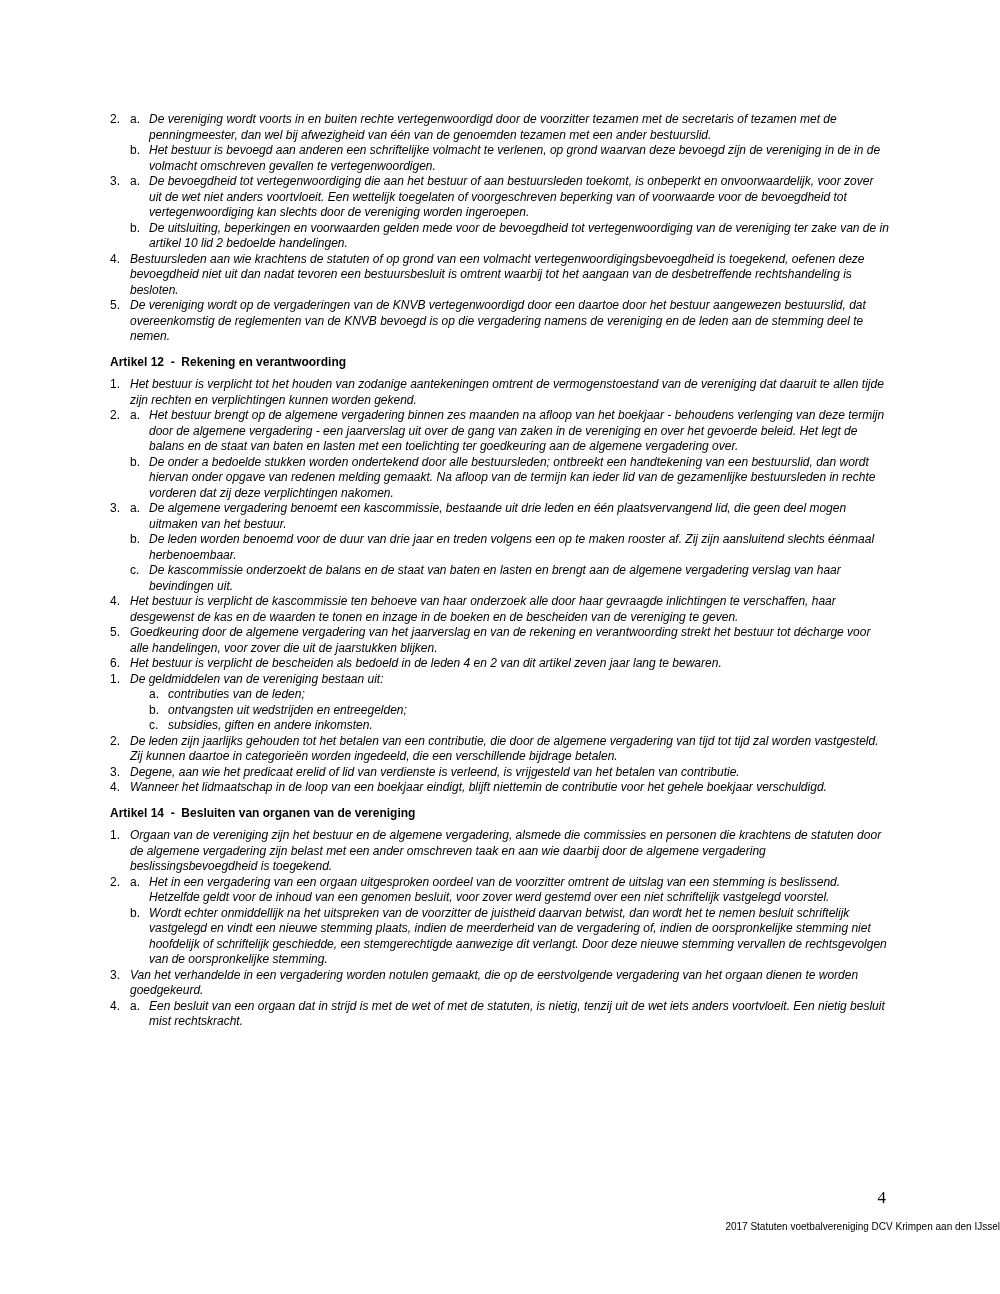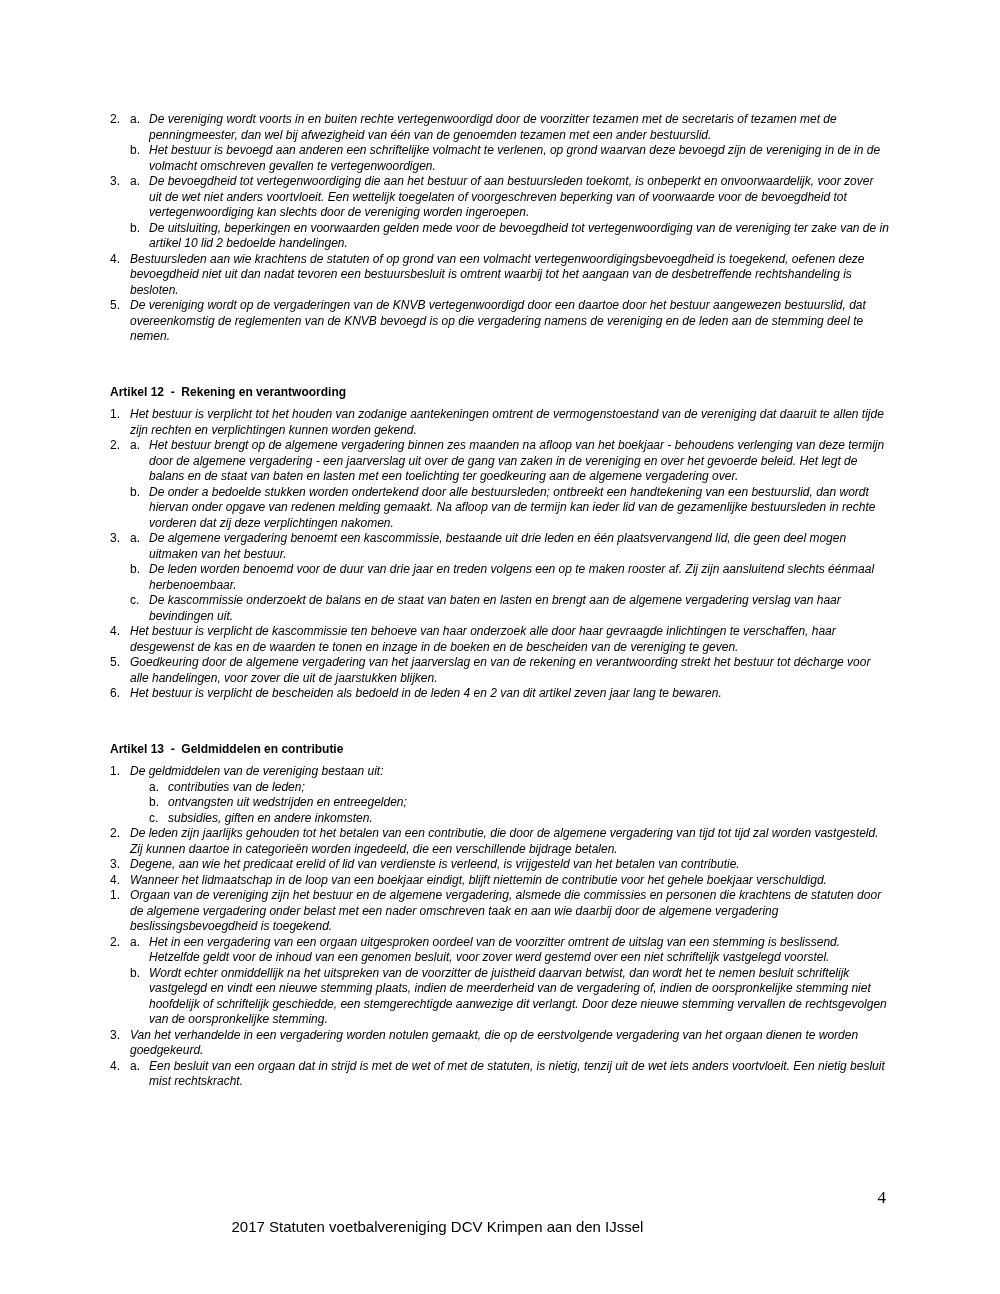--- a/index.html
+++ b/index.html
@@ -23,35 +23,35 @@
     top: 112px;
     width: 779px;
     font-size: 12px;
     line-height: 15.5px;
   }
   .article-section { margin: 0; padding: 0; }
   .article-heading {
     font-size: 12px;
     line-height: 15.5px;
     font-weight: bold;
-    margin: 40px 0 7px 0;
+    margin: 10px 0 7px 0;
     white-space: pre-wrap;
   }
   .row { display: flex; align-items: flex-start; }
   .col-num    { flex: 0 0 20px; }
   .col-spacer { flex: 0 0 19px; }
   .col-letter { flex: 0 0 19px; }
   .col-text   { flex: 1 1 auto; min-width: 0; font-style: italic; }
   .doc-footer {
     position: absolute;
     left: 0;
     top: 1219px;
-    width: 875px;
-    text-align: center;
-    font-size: 15px;
+    width: 1000px;
+    text-align: right;
+    font-size: 10px;
     line-height: 16px;
   }
   .page-number {
     position: absolute;
     top: 1189px;
     right: 114px;
     font-family: "Liberation Serif", serif;
     font-size: 17px;
     line-height: 18px;
   }
@@ -129,21 +129,20 @@
         <div class="row">
           <span class="col-num">5.</span>
           <div class="col-text">Goedkeuring door de algemene vergadering van het jaarverslag en van de rekening en verantwoording strekt het bestuur tot décharge voor alle handelingen, voor zover die uit de jaarstukken blijken.</div>
         </div>
         <div class="row">
           <span class="col-num">6.</span>
           <div class="col-text">Het bestuur is verplicht de bescheiden als bedoeld in de leden 4 en 2 van dit artikel zeven jaar lang te bewaren.</div>
         </div>
       </section>
       <section class="article-section">
-        <h2 class="article-heading">Artikel 13  -  Geldmiddelen en contributie</h2>
         <div class="row">
           <span class="col-num">1.</span>
           <div class="col-text">De geldmiddelen van de vereniging bestaan uit:</div>
         </div>
         <div class="row">
           <span class="col-num"></span>
           <span class="col-spacer"></span>
           <span class="col-letter">a.</span>
           <div class="col-text">contributies van de leden;</div>
         </div>
@@ -166,23 +165,24 @@
         <div class="row">
           <span class="col-num">3.</span>
           <div class="col-text">Degene, aan wie het predicaat erelid of lid van verdienste is verleend, is vrijgesteld van het betalen van contributie.</div>
         </div>
         <div class="row">
           <span class="col-num">4.</span>
           <div class="col-text">Wanneer het lidmaatschap in de loop van een boekjaar eindigt, blijft niettemin de contributie voor het gehele boekjaar verschuldigd.</div>
         </div>
       </section>
       <section class="article-section">
+        <h2 class="article-heading">Artikel 14  -  Besluiten van organen van de vereniging</h2>
         <div class="row">
           <span class="col-num">1.</span>
-          <div class="col-text">Orgaan van de vereniging zijn het bestuur en de algemene vergadering, alsmede die commissies en personen die krachtens de statuten door de algemene vergadering onder belast met een nader omschreven taak en aan wie daarbij door de algemene vergadering beslissingsbevoegdheid is toegekend.</div>
+          <div class="col-text">Orgaan van de vereniging zijn het bestuur en de algemene vergadering, alsmede die commissies en personen die krachtens de statuten door de algemene vergadering zijn belast met een ander omschreven taak en aan wie daarbij door de algemene vergadering beslissingsbevoegdheid is toegekend.</div>
         </div>
         <div class="row">
           <span class="col-num">2.</span>
           <span class="col-letter">a.</span>
           <div class="col-text">Het in een vergadering van een orgaan uitgesproken oordeel van de voorzitter omtrent de uitslag van een stemming is beslissend. Hetzelfde geldt voor de inhoud van een genomen besluit, voor zover werd gestemd over een niet schriftelijk vastgelegd voorstel.</div>
         </div>
         <div class="row">
           <span class="col-num"></span>
           <span class="col-letter">b.</span>
           <div class="col-text">Wordt echter onmiddellijk na het uitspreken van de voorzitter de juistheid daarvan betwist, dan wordt het te nemen besluit schriftelijk vastgelegd en vindt een nieuwe stemming plaats, indien de meerderheid van de vergadering of, indien de oorspronkelijke stemming niet hoofdelijk of schriftelijk geschiedde, een stemgerechtigde aanwezige dit verlangt. Door deze nieuwe stemming vervallen de rechtsgevolgen van de oorspronkelijke stemming.</div>

